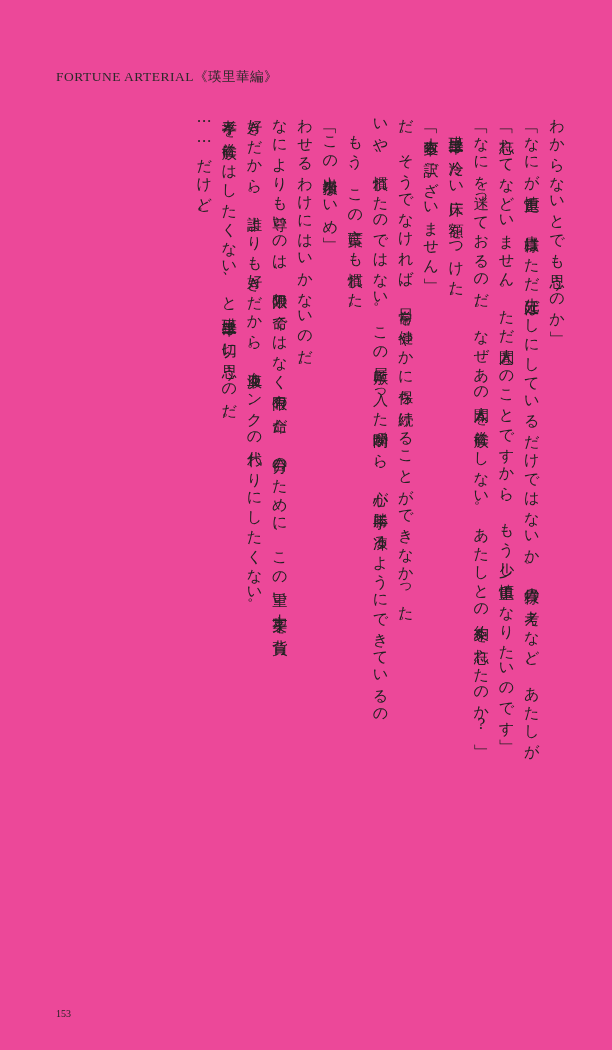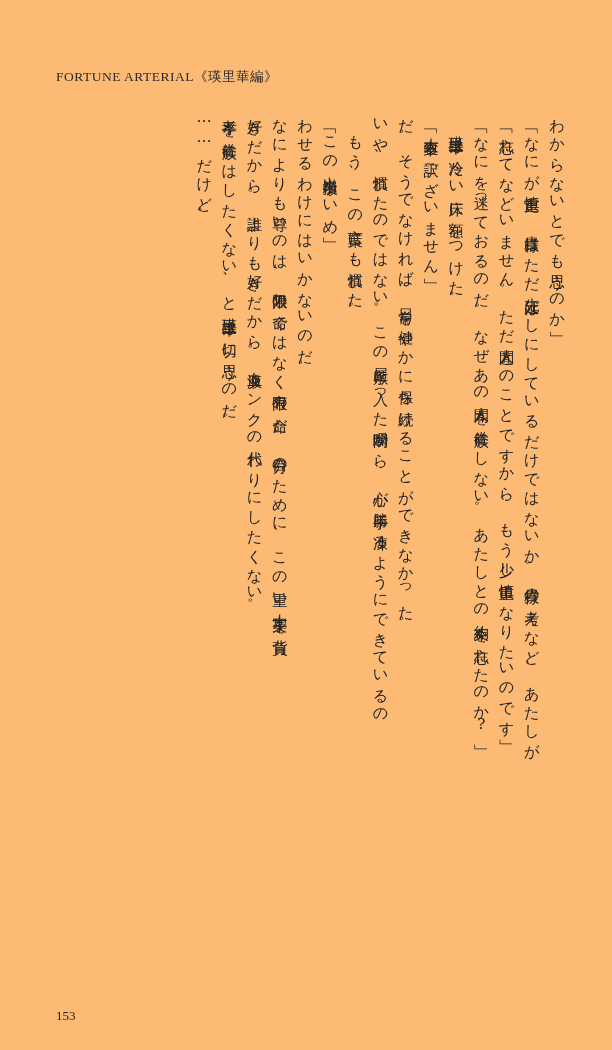--- a/index.html
+++ b/index.html
@@ -15,21 +15,21 @@
     position: relative;
     overflow: hidden;
   }
 
   #page {
     position: absolute;
     left: 0;
     top: 0;
     width: 612px;
     height: 1050px;
-    background: #fdba74;
+    background: #ec4899;
   }
 
   
   #header {
     position: absolute;
     left: 56px;
     top: 68px;
     font-size: 13.5px;
     letter-spacing: 0.5px;
     color: #2a2a2a;
@@ -63,21 +63,21 @@
   }
 
   .vcol.indent {
     padding-top: 16px;
   }
 
   #page-number {
     position: absolute;
     left: 56px;
     top: 1008px;
-    font-size: 13px;
+    font-size: 10px;
     color: #222222;
     font-family: "Liberation Serif", "DejaVu Serif", serif;
   }
 </style>
 </head>
 <body>
 
 <div id="page">
 
   <div id="header">FORTUNE ARTERIAL《瑛里華編》</div>

